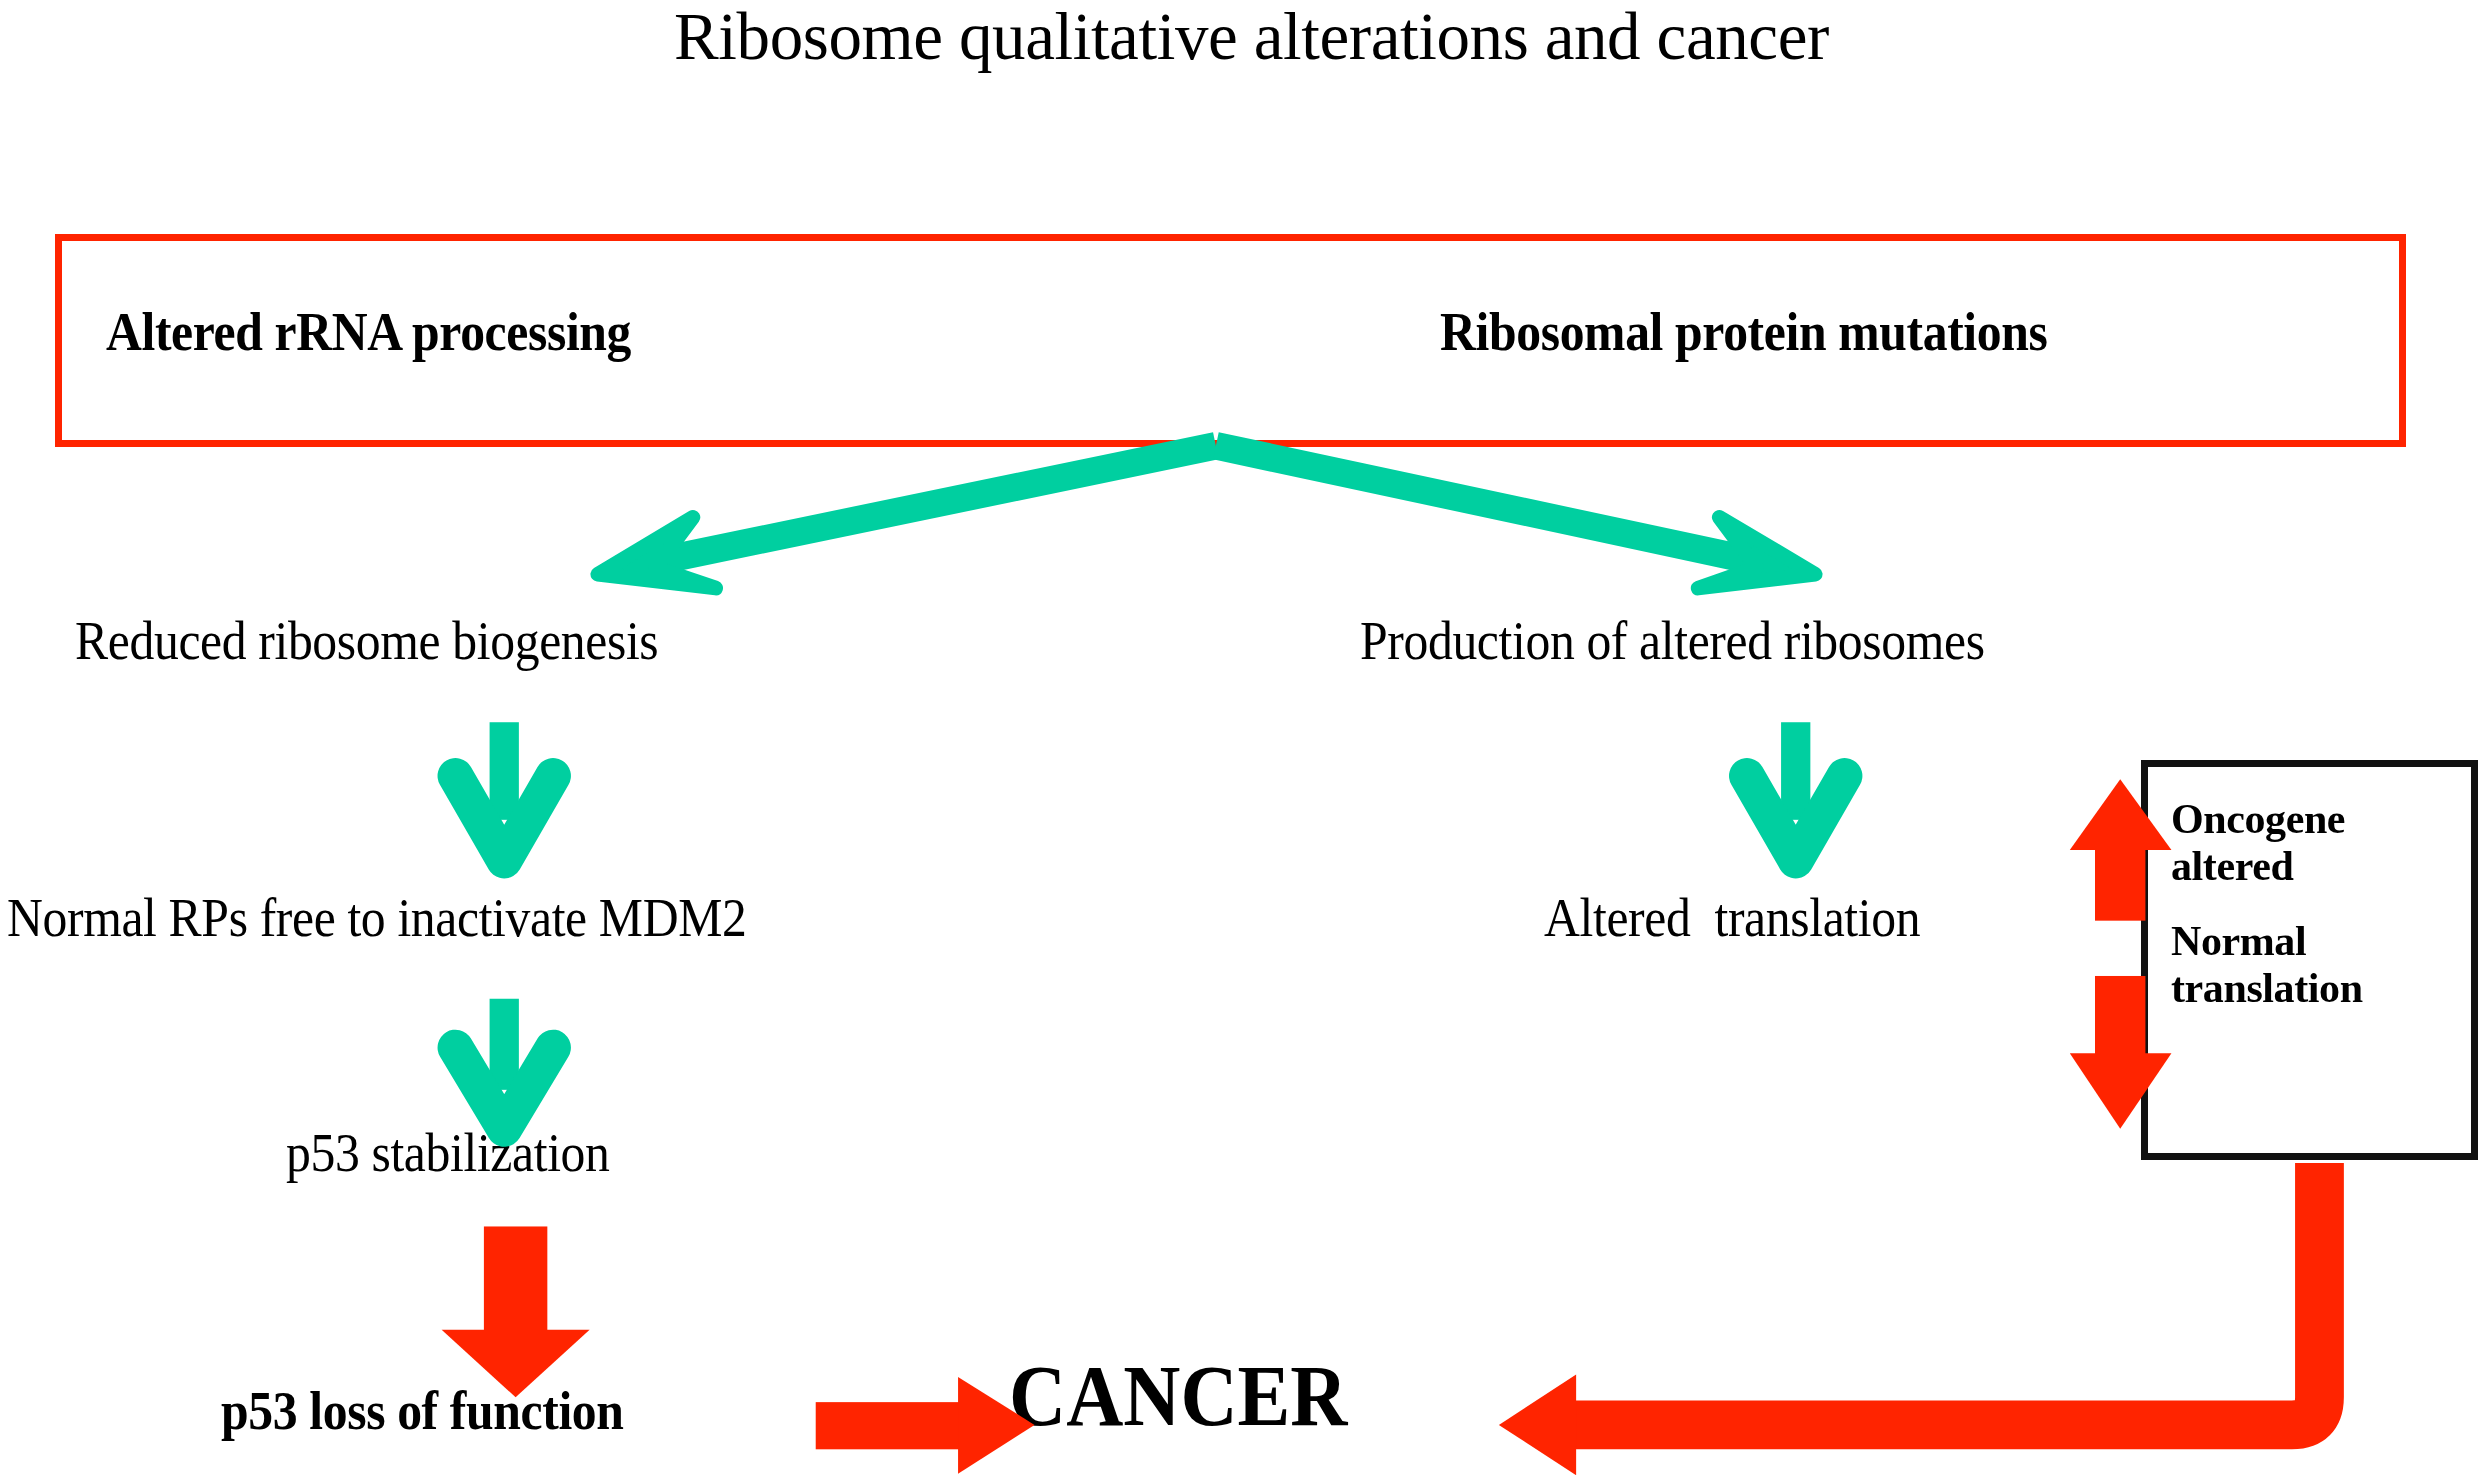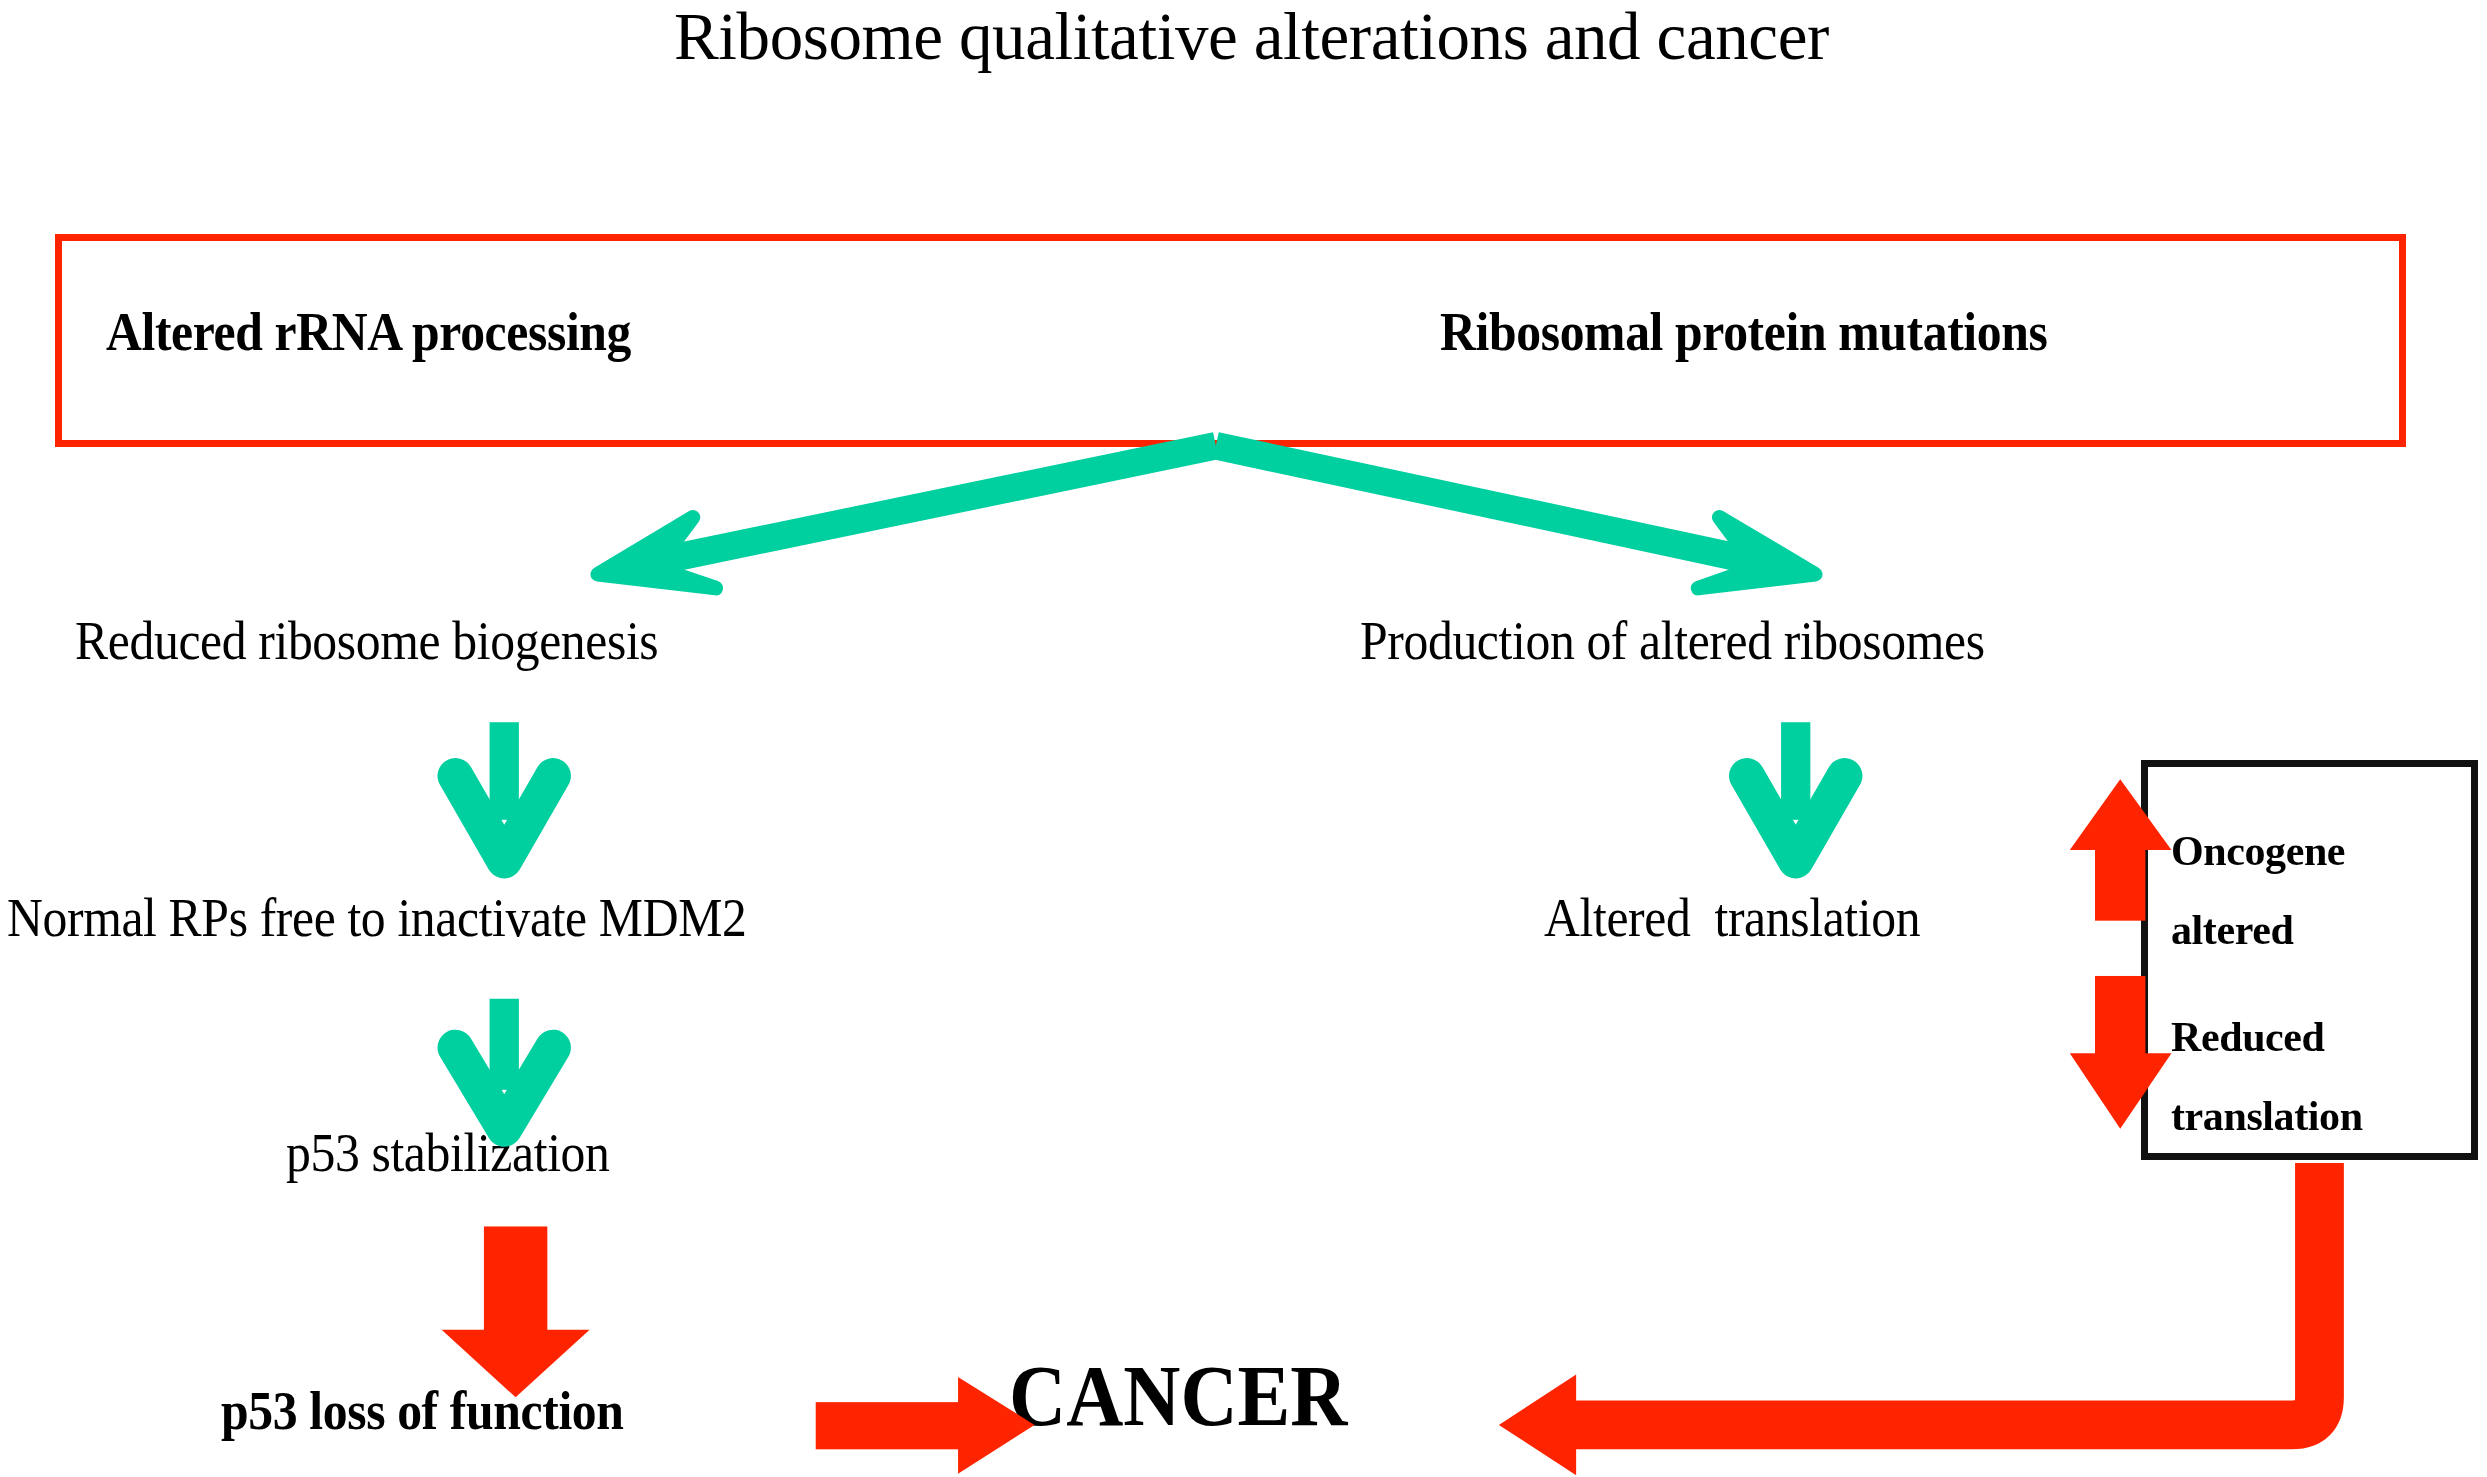--- a/index.html
+++ b/index.html
@@ -80,21 +80,20 @@
     background:#ffffff;
     box-sizing:border-box;
     padding:29px 0 0 23px;
   }
   #regulator-box .reg-line{
     font-size:42px;
     font-weight:bold;
     line-height:1.12;
     white-space:pre;
     letter-spacing:-0.4px;
-    margin-top:32px;
   }
   #regulator-box .reg-gap{ height:28px; }
 </style>
 </head>
 <body>
 
 <div id="stage">
 
   <div class="lbl" id="page-title">Ribosome qualitative alterations and cancer</div>
 
@@ -115,21 +114,21 @@
   <div class="lbl" id="label-p53-stab">p53 stabilization</div>
 
   <div class="lbl" id="label-p53-loss">p53 loss of function</div>
 
   <div class="lbl" id="label-cancer">CANCER</div>
 
   <div id="regulator-box">
     <div class="reg-line">Oncogene</div>
     <div class="reg-line">altered</div>
     <div class="reg-gap"></div>
-    <div class="reg-line">Reduced</div>
+    <div class="reg-line">Normal</div>
     <div class="reg-line">translation</div>
   </div>
 
   <svg id="arrow-layer" viewBox="0 0 3058 1816">
 
     <g>
       <path d="M 1495 548 L 760 700" stroke="#00CFA0" stroke-width="34" fill="none" stroke-linecap="butt"></path>
       <path d="M 735 706 L 852 636 L 806 698 L 880 723 Z" fill="#00CFA0" stroke="#00CFA0" stroke-width="18" stroke-linejoin="round"></path>
     </g>
 

